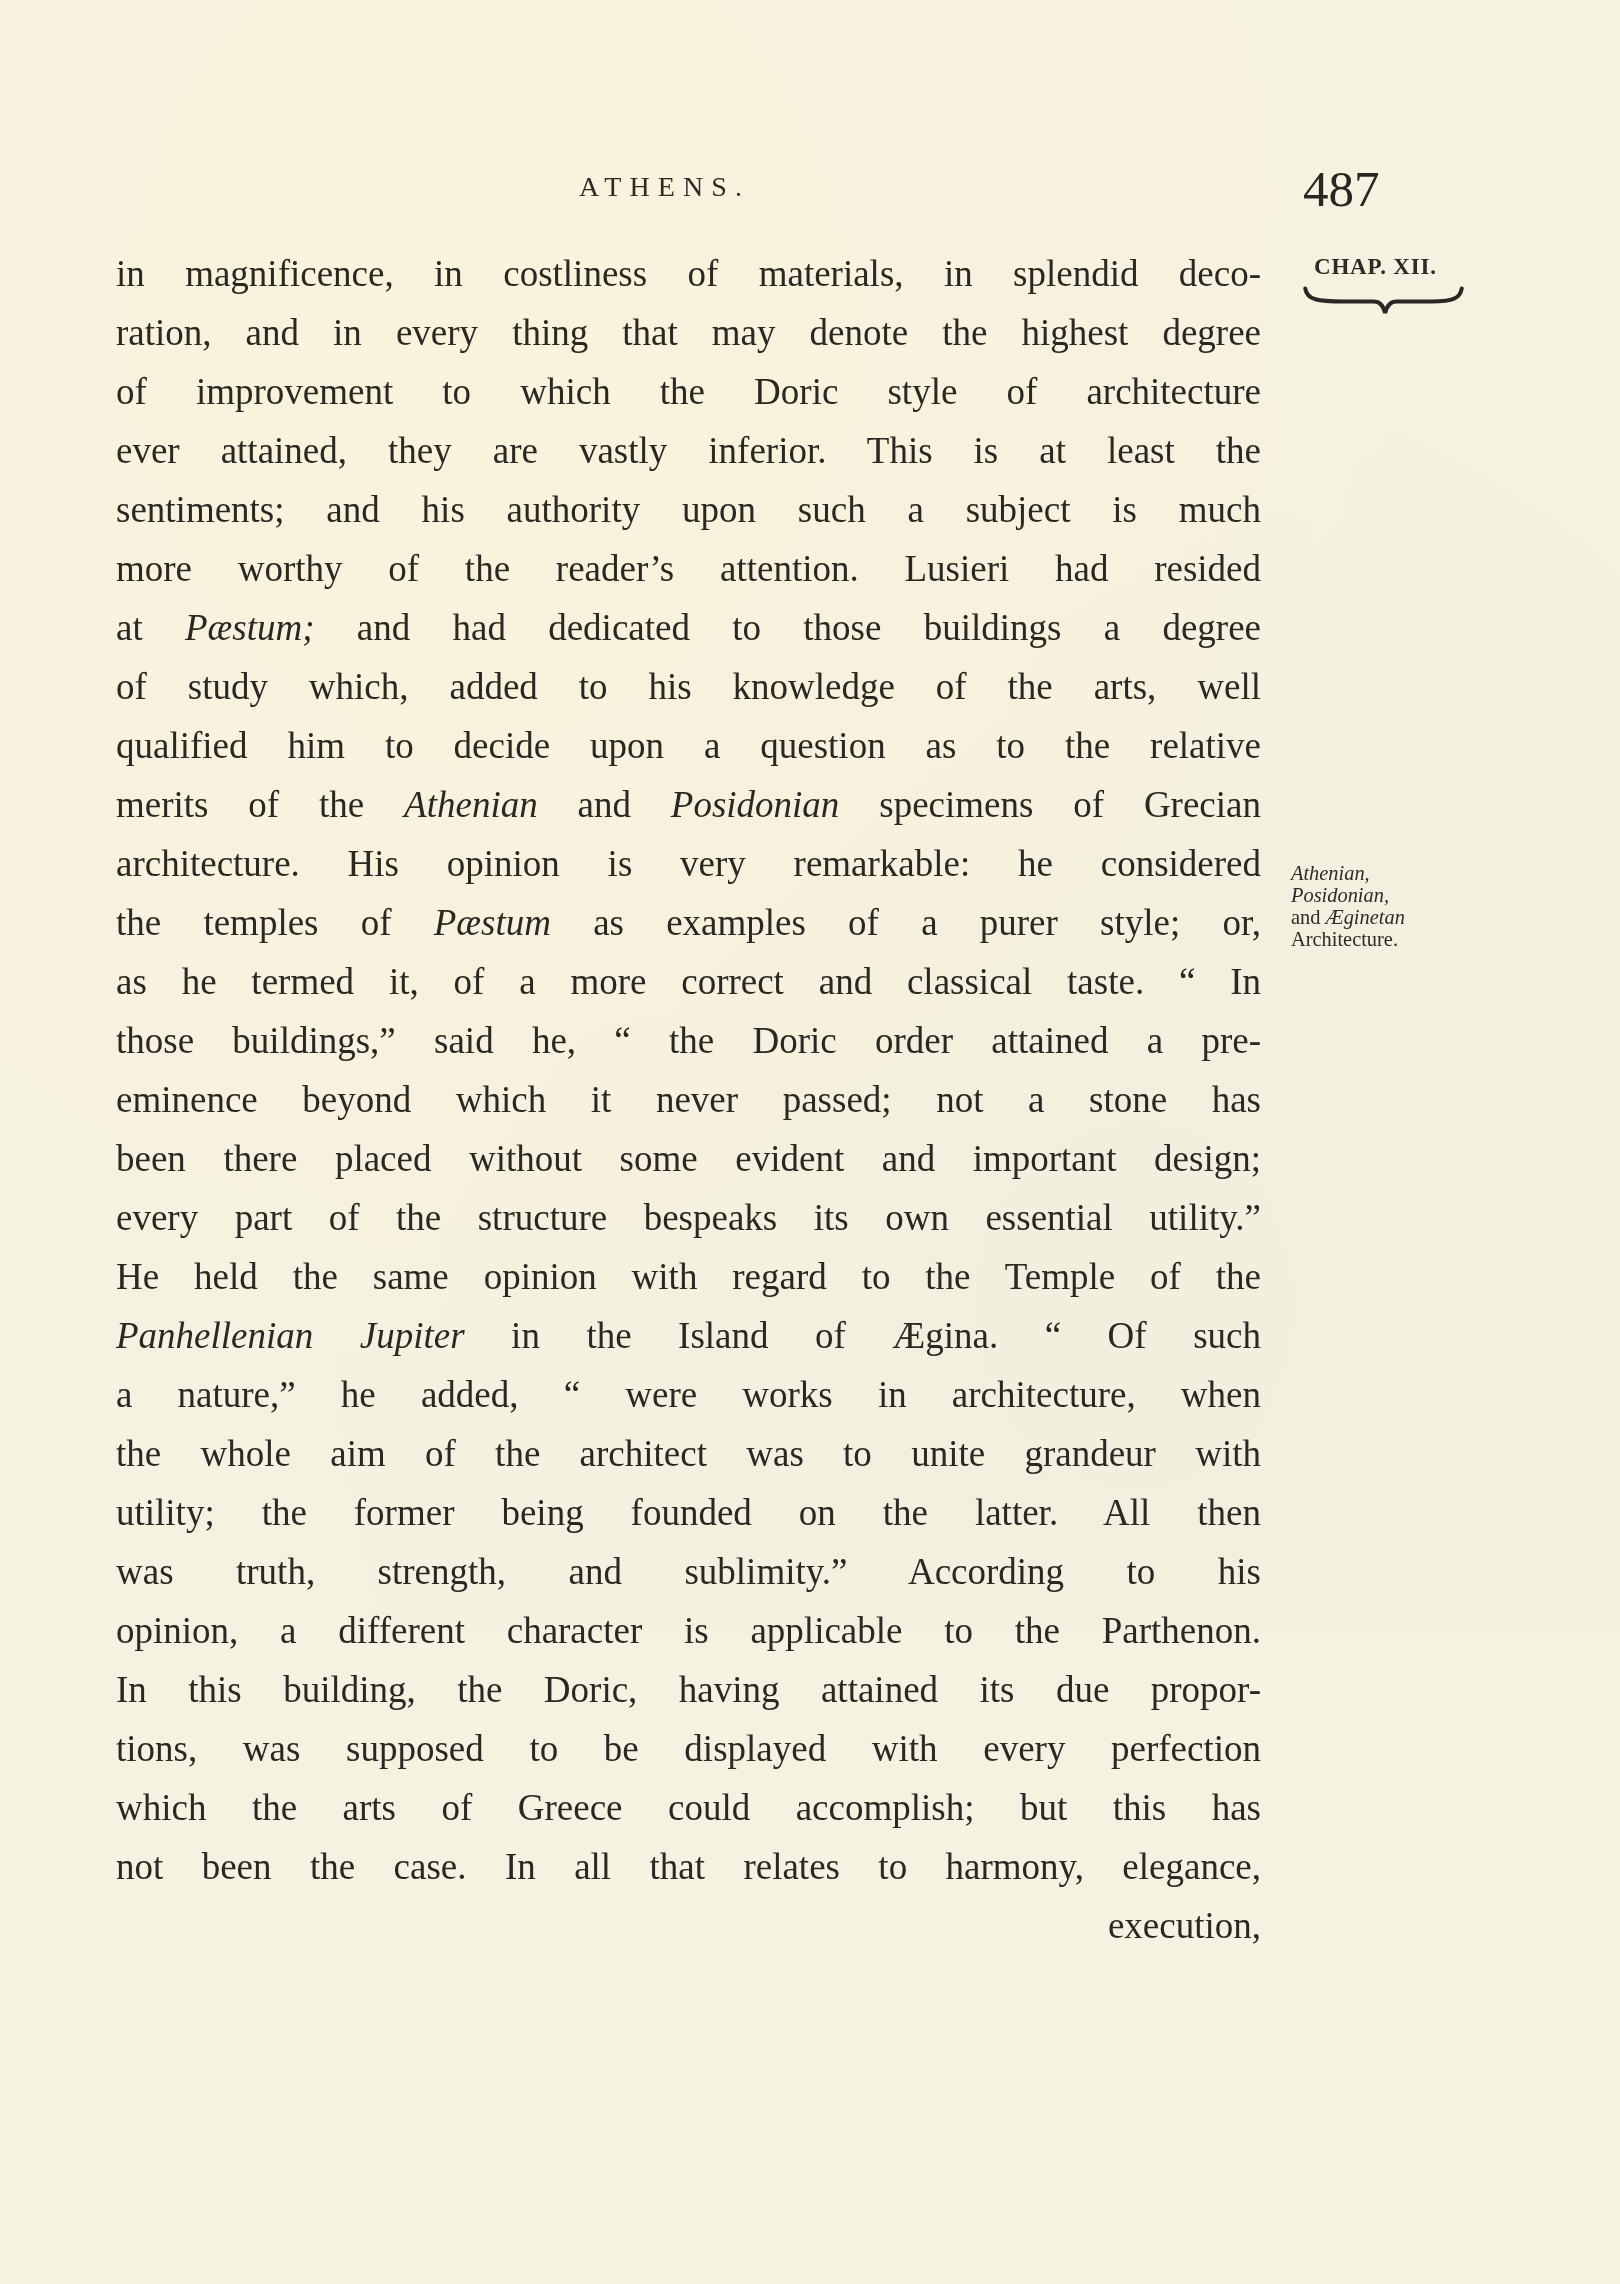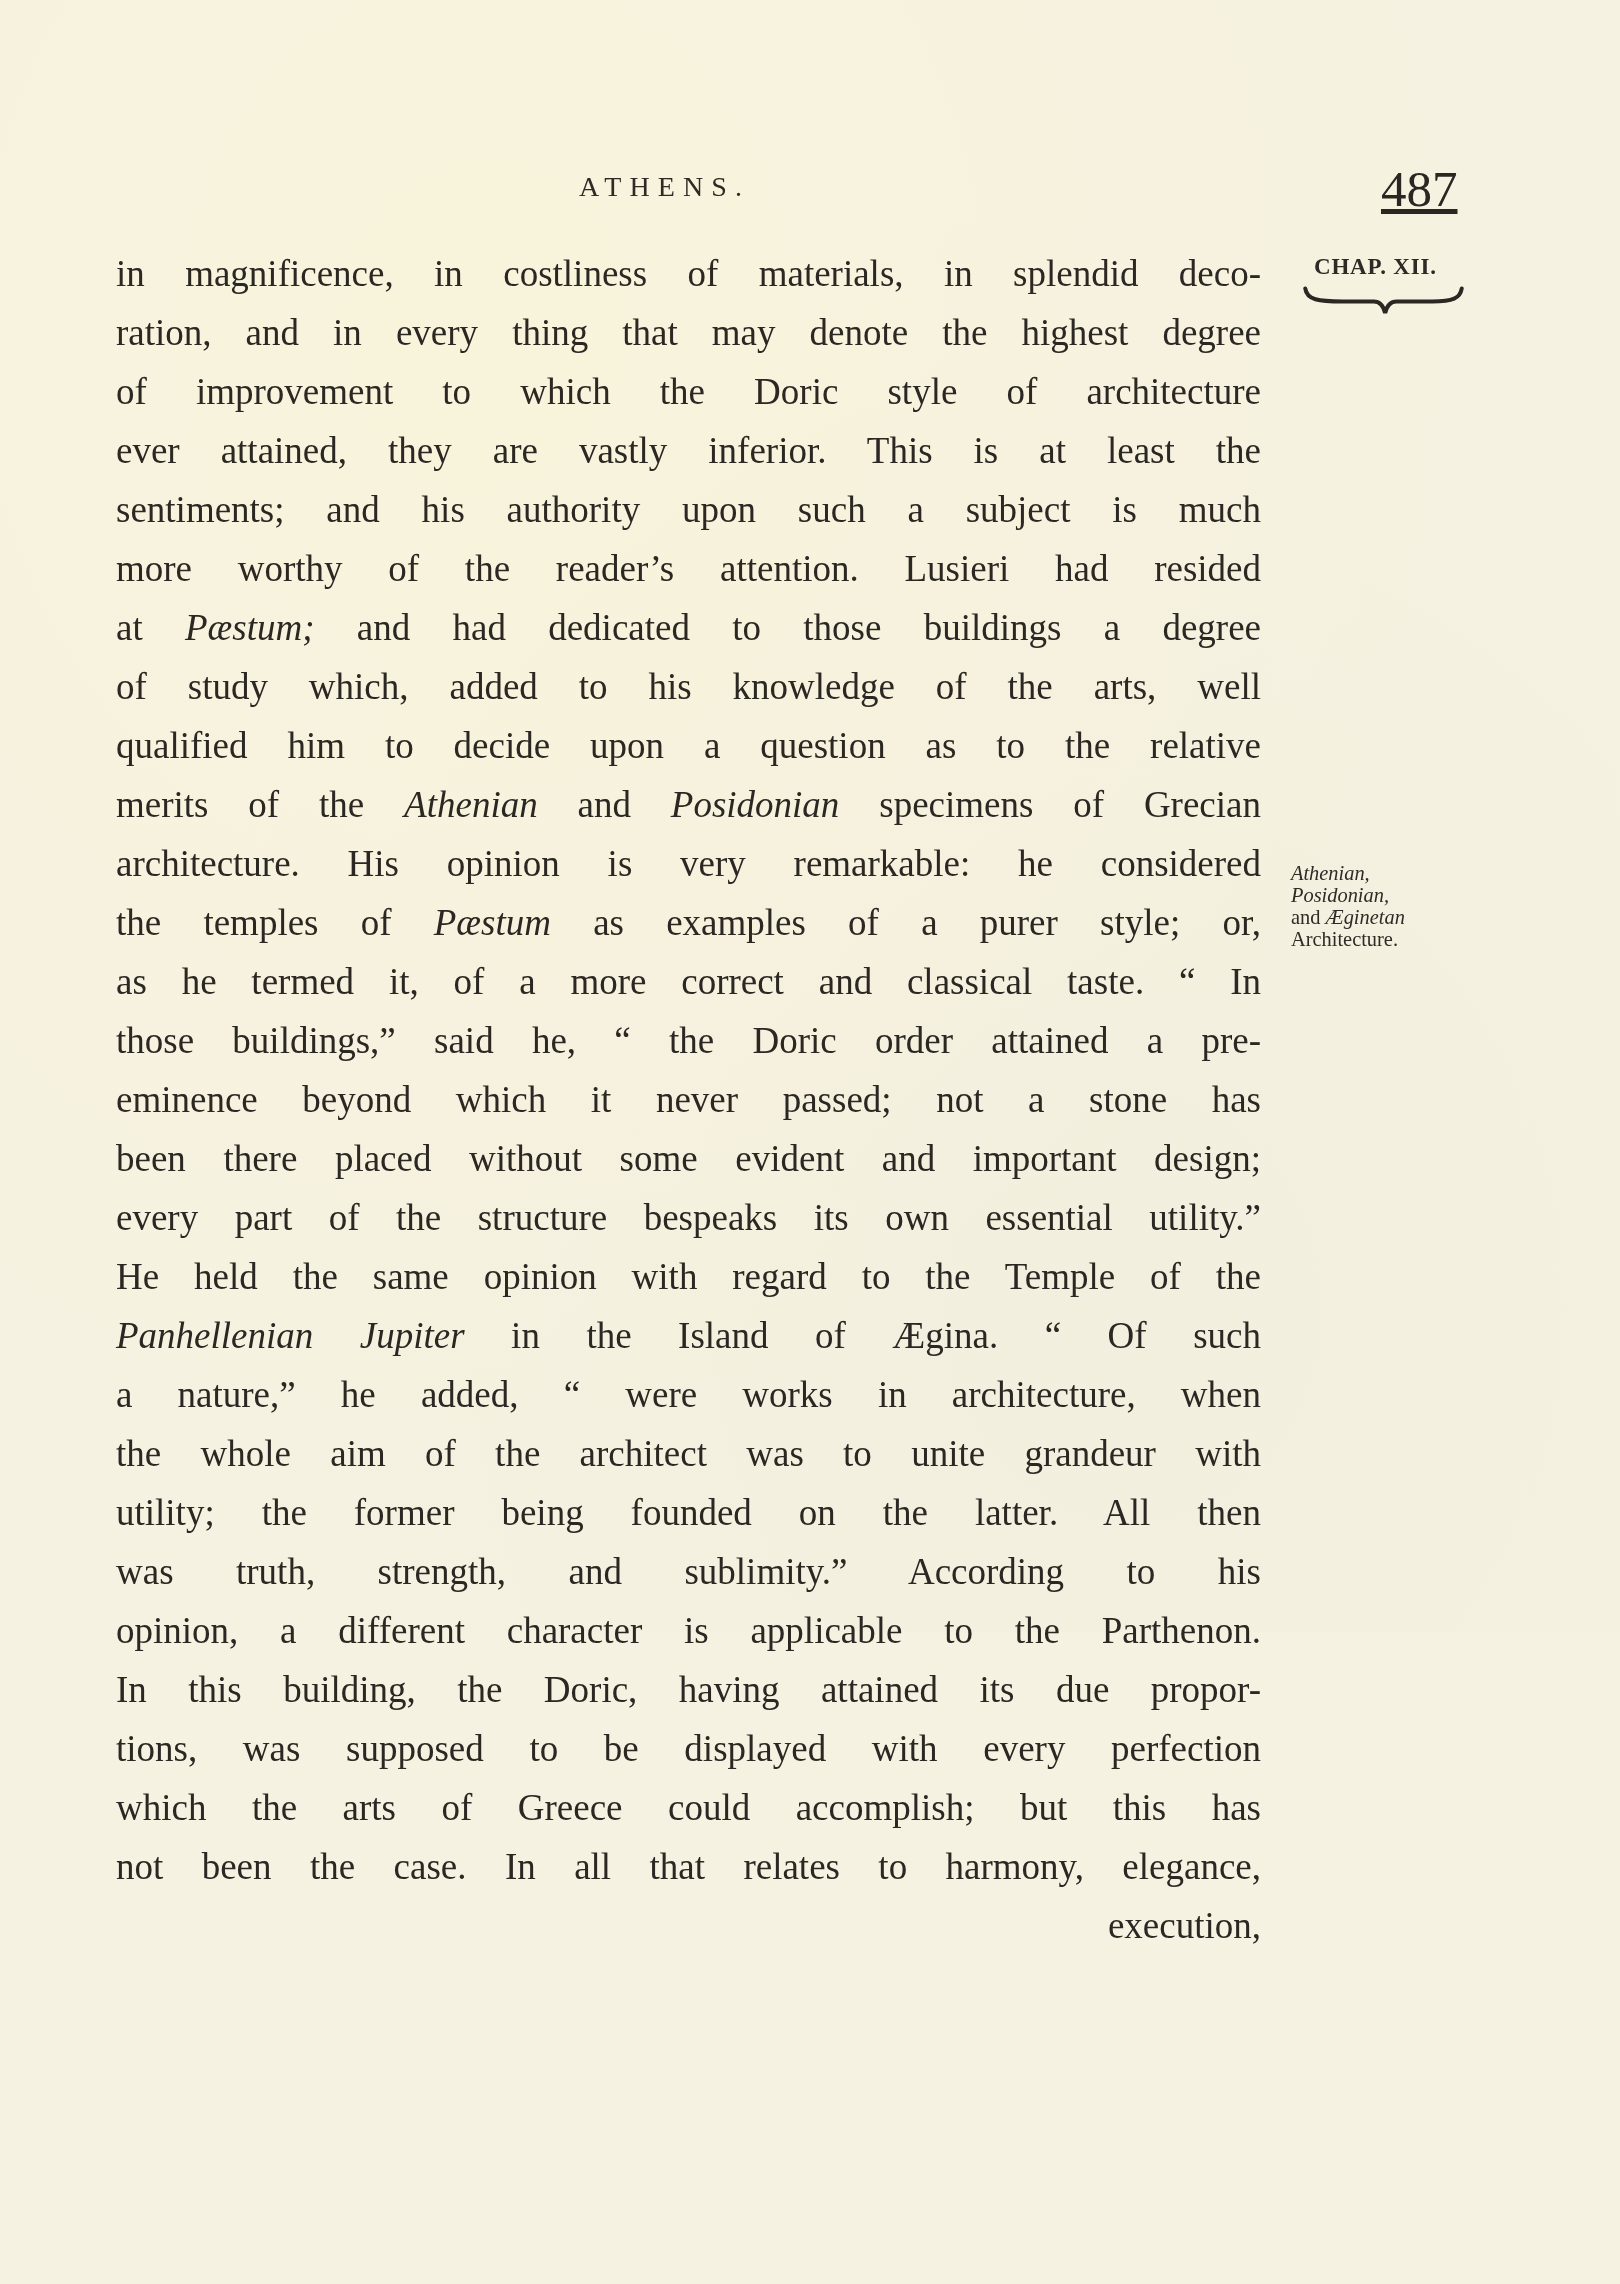--- a/index.html
+++ b/index.html
@@ -27,25 +27,24 @@
   .running-head {
     position: absolute;
     left: 579px;
     top: 171px;
     font-size: 28px;
     letter-spacing: 8.1px;
     color: #2e2a25;
   }
   .page-number {
     position: absolute;
-    left: 1381px;
+    left: 1303px;
     top: 160px;
     font-size: 51px;
     color: #2a2622;
-    text-decoration: underline;
   }
   .body-text {
     position: absolute;
     left: 116px;
     top: 244px;
     width: 1145px;
   }
   .line {
     height: 59px;
     font-size: 37px;

